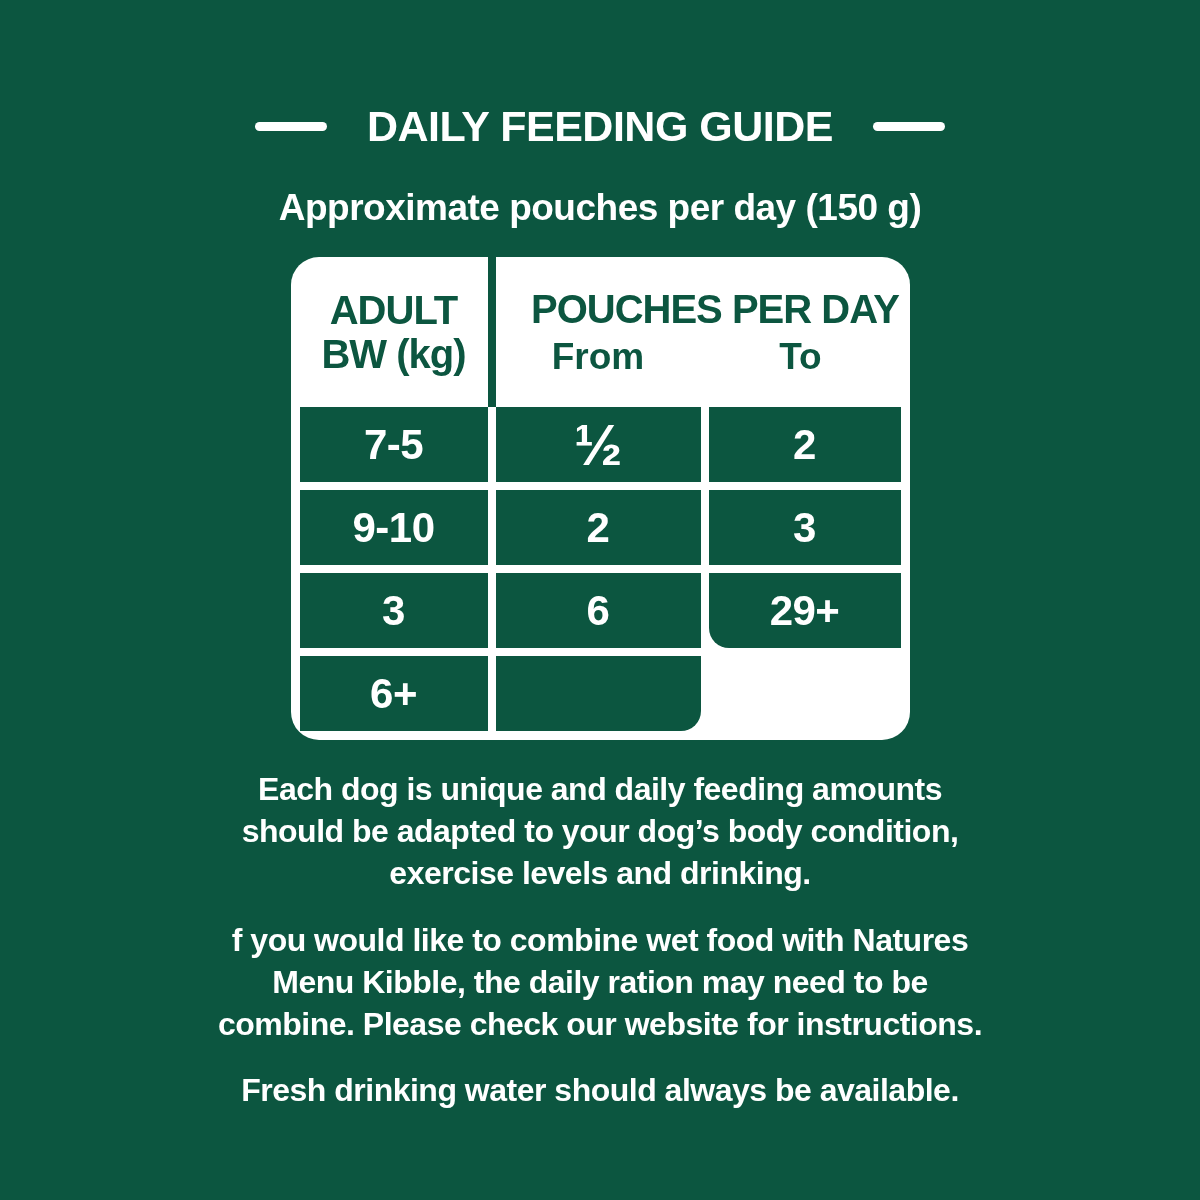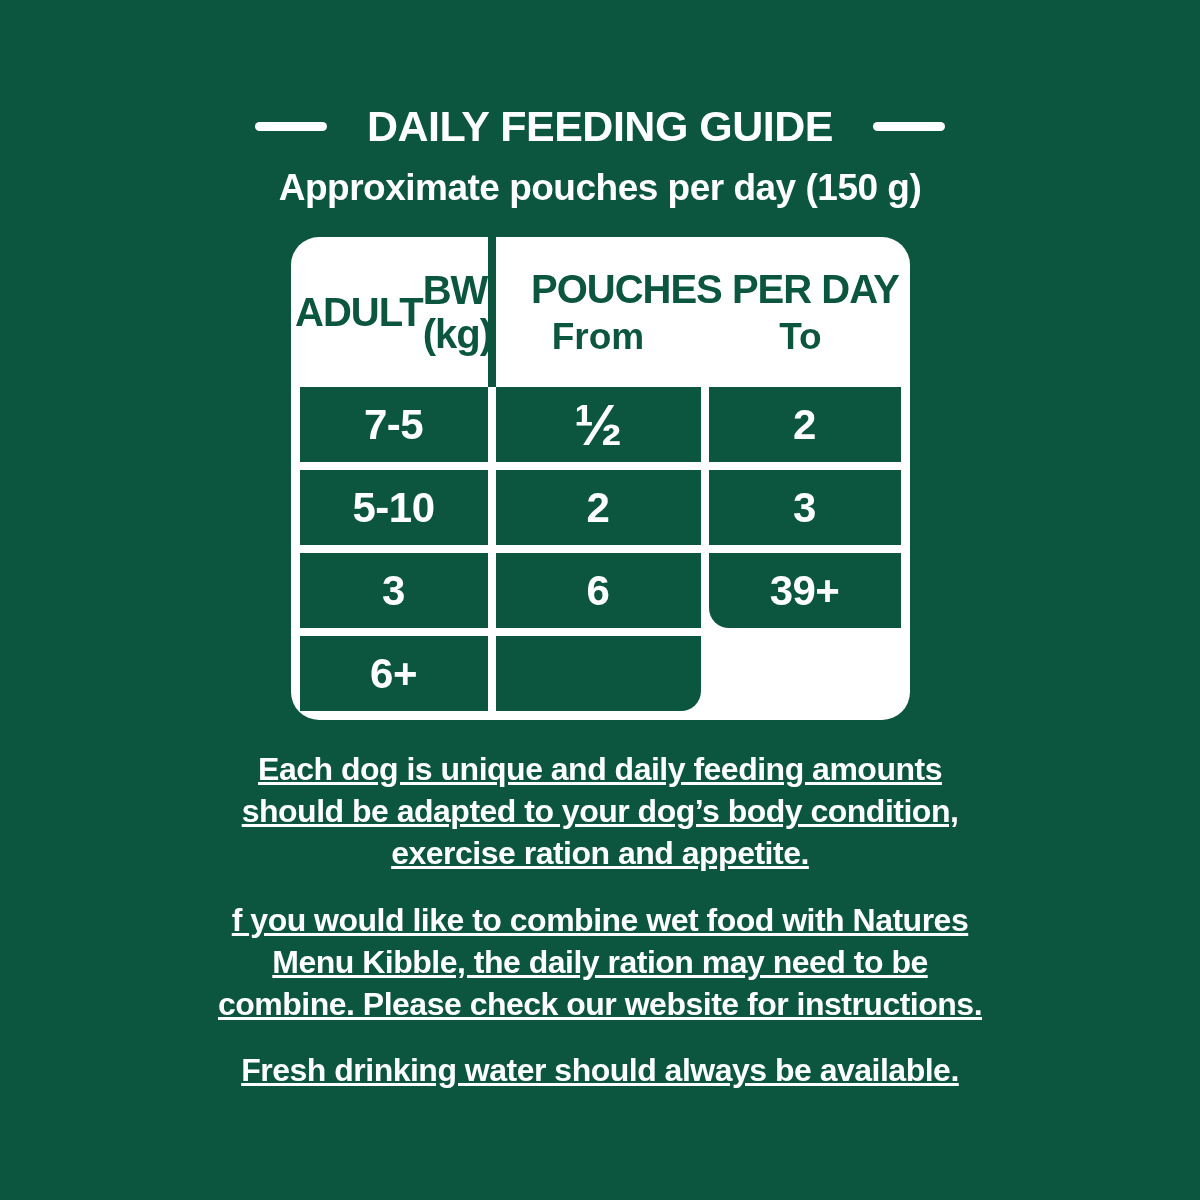--- a/index.html
+++ b/index.html
@@ -34,21 +34,21 @@
     border-radius: 5px;
     flex: 0 0 auto;
   }
   .title {
     margin: 12px;
     font-size: 43px;
     letter-spacing: -0.5px;
     white-space: nowrap;
   }
   .subtitle {
-    margin-top: 4px;
+    margin-top: 24px;
     text-align: center;
     font-size: 37px;
     letter-spacing: -0.5px;
   }
 
   
   .feeding-table {
     width: 619px;
     margin: 28px auto 0;
     background: #ffffff;
@@ -57,21 +57,21 @@
     box-sizing: border-box;
     color: #0c5640;
   }
   .t-header {
     display: grid;
     grid-template-columns: 188px 8px 1fr;
     height: 150px;
   }
   .h-col1 {
     display: flex;
-    flex-direction: row;
+    flex-direction: column;
     justify-content: center;
     align-items: center;
     font-size: 40px;
     line-height: 1.1;
     letter-spacing: -1px;
   }
   .h-divider {
     background: #0c5640;
   }
   .h-col2 {
@@ -115,21 +115,21 @@
 
   
   .notes {
     margin-top: 28px;
     text-align: center;
     font-size: 32px;
     line-height: 1.32;
     letter-spacing: -0.5px;
   }
   .note { margin: 0 0 24px; }
-  .note span { display: block; text-decoration: underline; }
+  .note span { display: block; }
 </style>
 </head>
 <body>
 
 <div class="canvas">
 
   <div class="title-row">
     <span class="dash"></span>
     <h1 class="title">DAILY FEEDING GUIDE</h1>
     <span class="dash"></span>
@@ -151,38 +151,38 @@
           <div>To</div>
         </div>
       </div>
     </div>
 
     <div class="t-body">
       <div class="cell">7-5</div>
       <div class="cell fraction">½</div>
       <div class="cell">2</div>
 
-      <div class="cell">5-10</div>
+      <div class="cell">9-10</div>
       <div class="cell">2</div>
       <div class="cell">3</div>
 
       <div class="cell">3</div>
       <div class="cell">6</div>
 
-      <div class="cell">39+</div>
+      <div class="cell">29+</div>
       <div class="cell">6+</div>
       <div class="cell"></div>
     </div>
   </div>
 
   <div class="notes">
     <p class="note">
       <span>Each dog is unique and daily feeding amounts</span>
       <span>should be adapted to your dog’s body condition,</span>
-      <span>exercise ration and appetite.</span>
+      <span>exercise levels and drinking.</span>
     </p>
     <p class="note">
       <span>f you would like to combine wet food with Natures</span>
       <span>Menu Kibble, the daily ration may need to be</span>
       <span>combine. Please check our website for instructions.</span>
     </p>
     <p class="note">
       <span>Fresh drinking water should always be available.</span>
     </p>
   </div>

